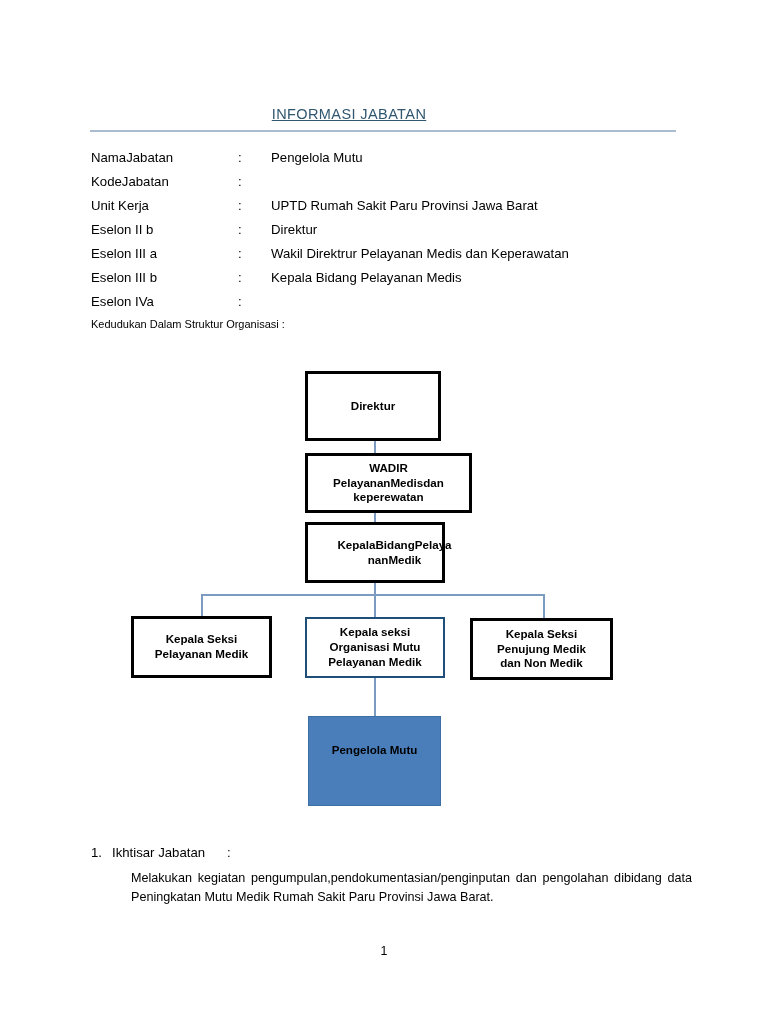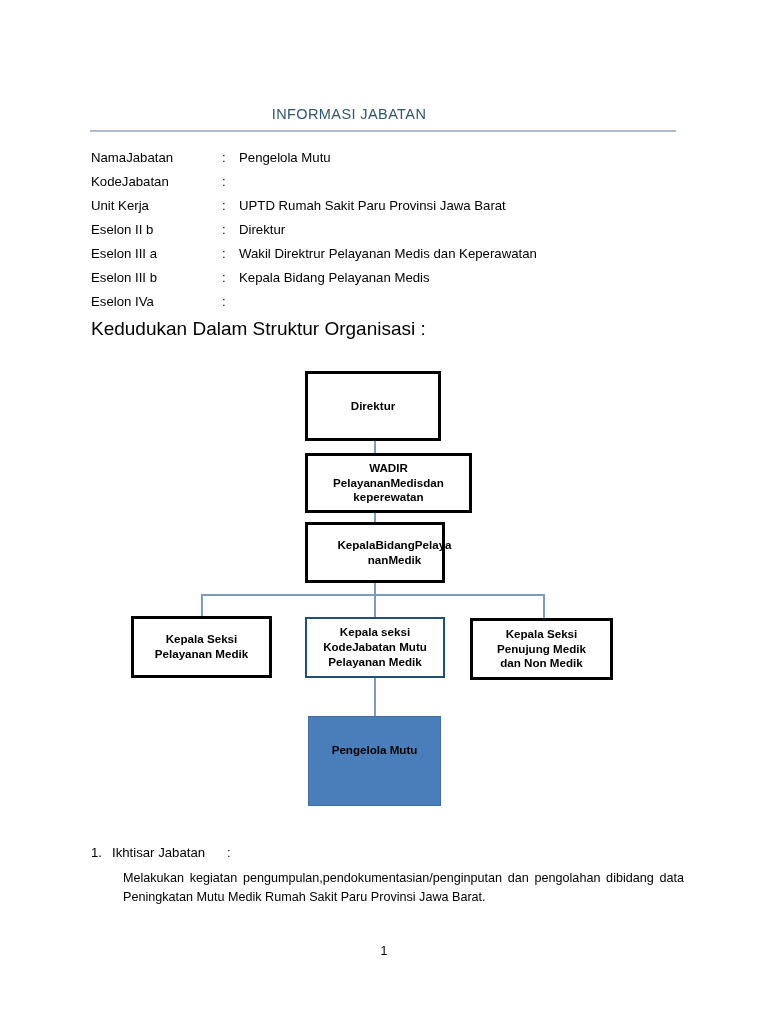--- a/index.html
+++ b/index.html
@@ -19,20 +19,21 @@
   
   .doc-title {
     position: absolute;
     left: 0;
     top: 106px;
     width: 698px;
     text-align: center;
     font-size: 14.5px;
     letter-spacing: 0.4px;
     color: #31566f;
+    text-decoration: underline;
   }
   .title-rule {
     position: absolute;
     left: 90px;
     top: 130px;
     width: 586px;
     height: 2px;
     background: #a9bcd0;
   }
 
@@ -41,36 +42,37 @@
     position: absolute;
     left: 91px;
     top: 150px;
     width: 600px;
   }
   .info-row {
     display: flex;
     align-items: baseline;
     height: 24px;
     font-size: 13.2px;
+    gap: 16px;
   }
   .info-label {
     width: 131px;
     flex: 0 0 131px;
   }
   .info-colon {
     width: 17px;
     flex: 0 0 17px;
   }
   .info-value {
     flex: 1 1 auto;
     white-space: nowrap;
   }
   .info-note {
     height: 24px;
-    font-size: 19px;
+    font-size: 11px;
     white-space: nowrap;
   }
 
   
   .org-chart {
     position: absolute;
     left: 0;
     top: 0;
     width: 768px;
     height: 1024px;
@@ -146,21 +148,21 @@
   .section-heading .num {
     display: inline-block;
     width: 21px;
   }
   .section-heading .colon {
     display: inline-block;
     padding-left: 22px;
   }
   .section-body {
     margin-top: 9px;
-    margin-left: 32px;
+    margin-left: 40px;
     width: 561px;
     font-size: 12.6px;
     line-height: 1.5;
     text-align: justify;
   }
 
   
   .page-number {
     position: absolute;
     left: 0;
@@ -254,21 +256,21 @@
   <div class="node node-black node-seksi-yanmed">
     <div>
       <div>Kepala Seksi</div>
       <div>Pelayanan Medik</div>
     </div>
   </div>
 
   <div class="node node-blue-outline node-seksi-mutu">
     <div>
       <div>Kepala seksi</div>
-      <div>KodeJabatan Mutu</div>
+      <div>Organisasi Mutu</div>
       <div>Pelayanan Medik</div>
     </div>
   </div>
 
   <div class="node node-black node-seksi-penunj">
     <div>
       <div>Kepala Seksi</div>
       <div>Penujung Medik</div>
       <div>dan Non Medik</div>
     </div>

